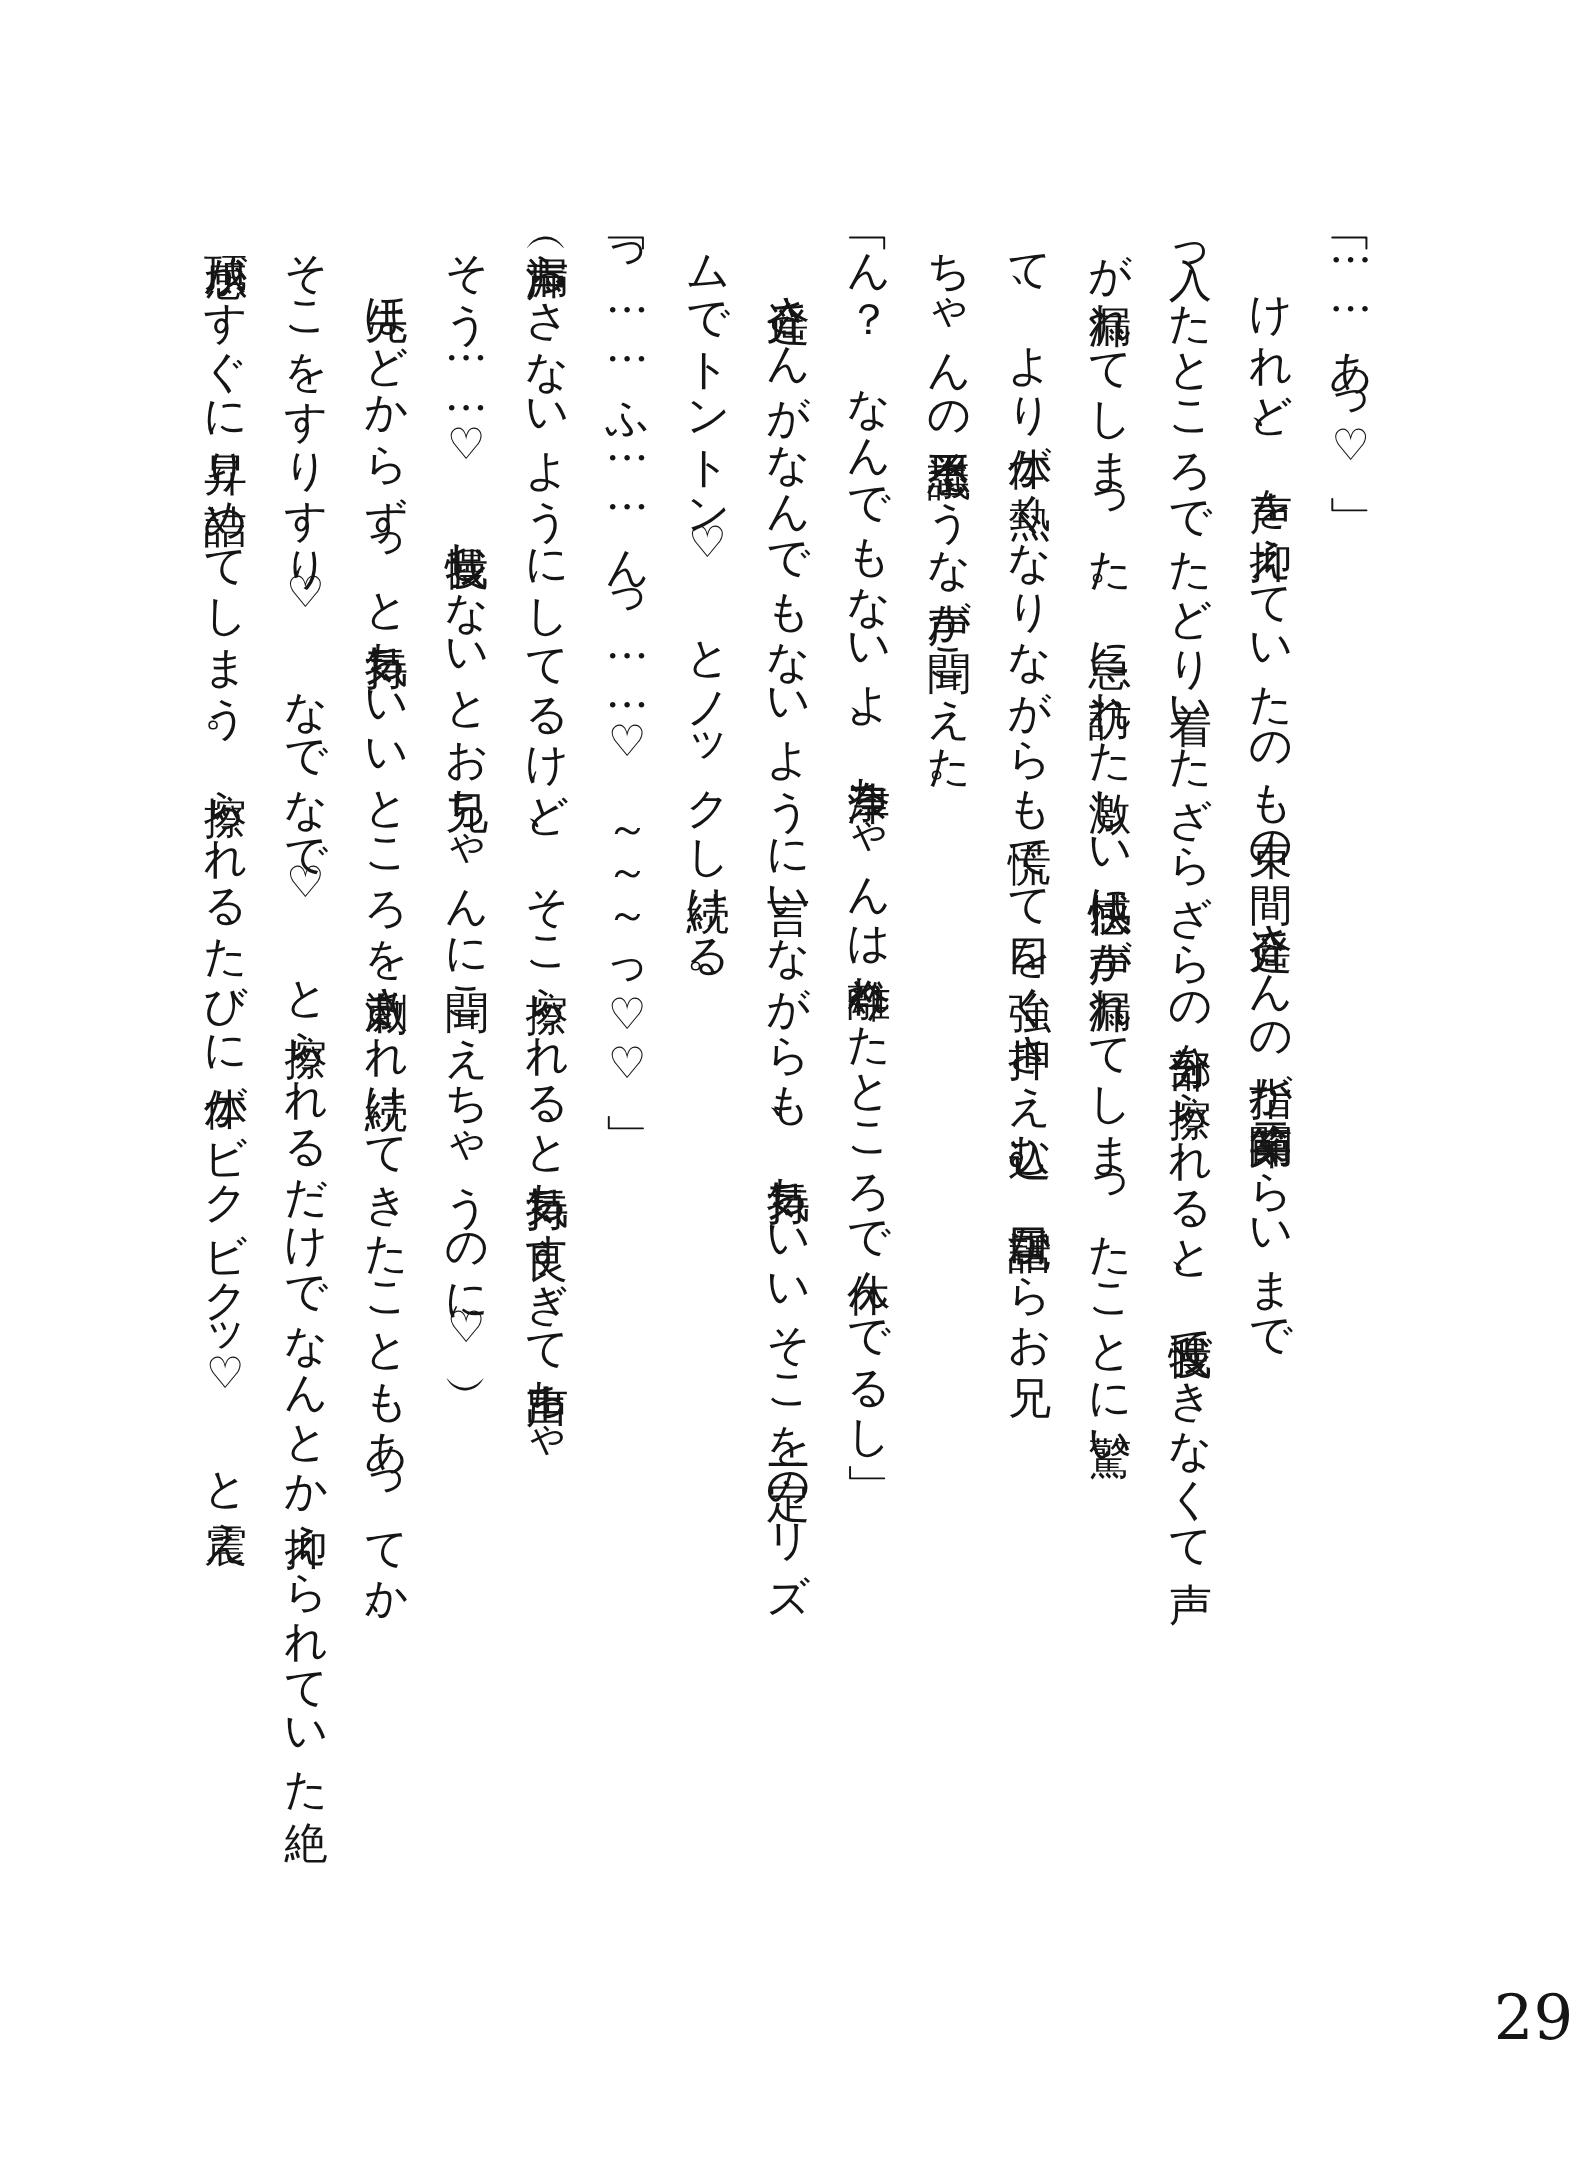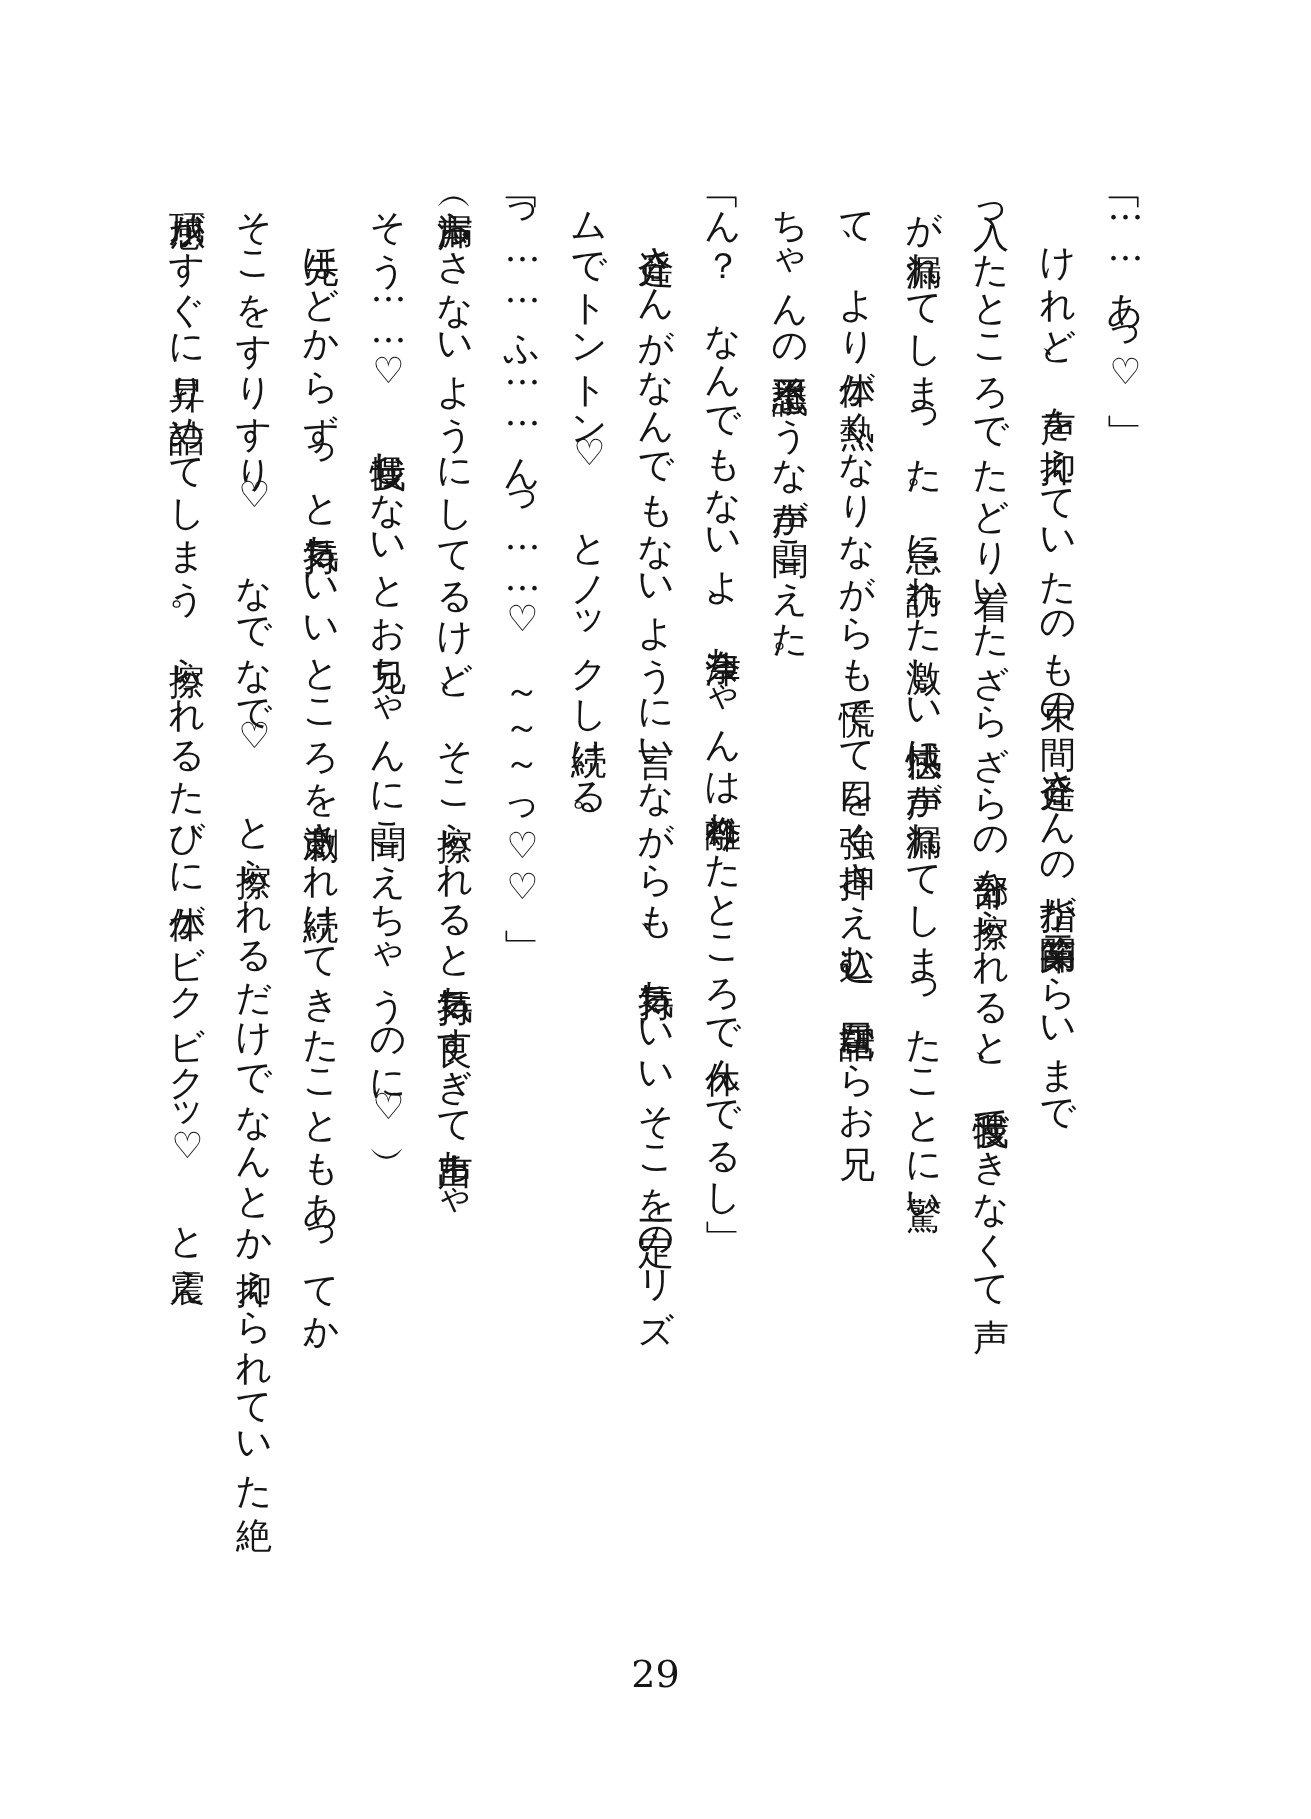--- a/index.html
+++ b/index.html
@@ -29,22 +29,22 @@
   }
   .text-line {
     margin: 0;
     white-space: pre;
   }
   .page-number {
     position: absolute;
     top: 1652px;
     left: 0;
     width: 1311px;
-    text-align: center;
-    font-size: 38px;
+    text-align: right;
+    font-size: 52px;
     color: #151515;
     font-family: "DejaVu Serif", "Liberation Serif", serif;
   }
 </style>
 </head>
 <body>
 
 <div class="page">
   <div class="text-block">
     <div class="text-line">「……あっ♡」</div>

